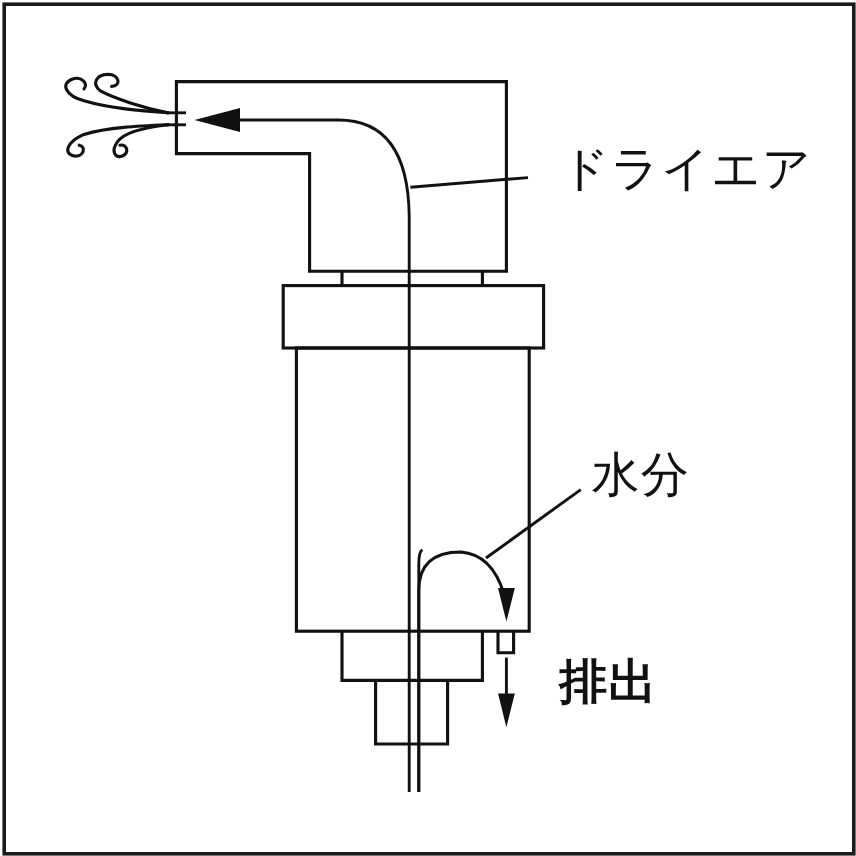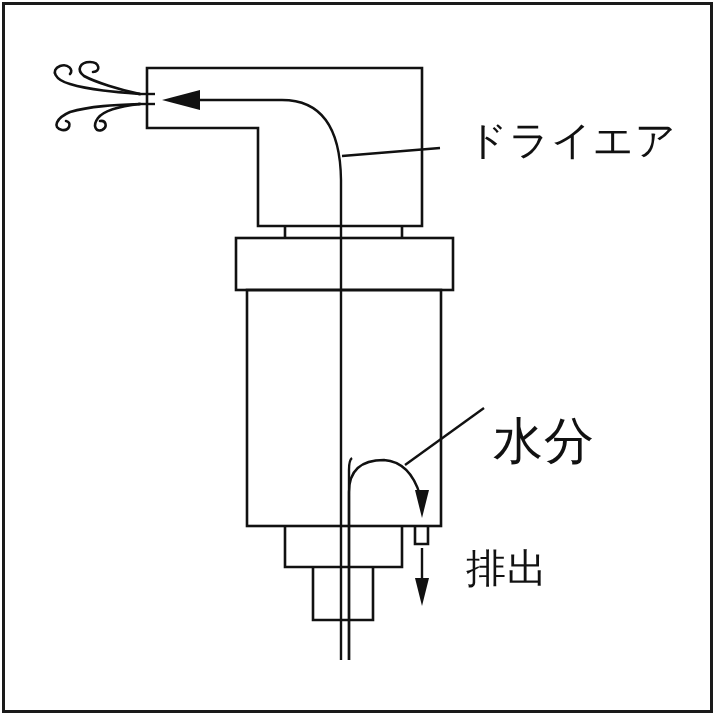--- a/index.html
+++ b/index.html
@@ -10,22 +10,22 @@
     }
     svg.diagram { position: absolute; left: 0; top: 0; }
     .label {
       position: absolute;
       font-family: "DejaVu Sans", sans-serif;
       color: #111111;
       white-space: nowrap;
       letter-spacing: 1px;
     }
     #lbl-dry { left: 467px; top: 113px; font-size: 40px; }
-    #lbl-water { left: 493px; top: 368px; font-size: 50px; margin-top: 40px; }
-    #lbl-drain { left: 466px; top: 541px; font-size: 40px; }
+    #lbl-water { left: 493px; top: 368px; font-size: 40px; }
+    #lbl-drain { left: 466px; top: 541px; font-size: 40px; font-weight: bold; }
   </style>
 </head>
 <body>
 
 <div class="frame"></div>
 
 <svg class="diagram" width="713" height="713" viewBox="0 0 713 713" xmlns="http://www.w3.org/2000/svg">
   <g fill="none" stroke="#111" stroke-width="2.6" stroke-linejoin="miter">
 
     <path d="M147 68 L422 68 L422 226 L258 226 L258 128 L147 128 Z"></path>

